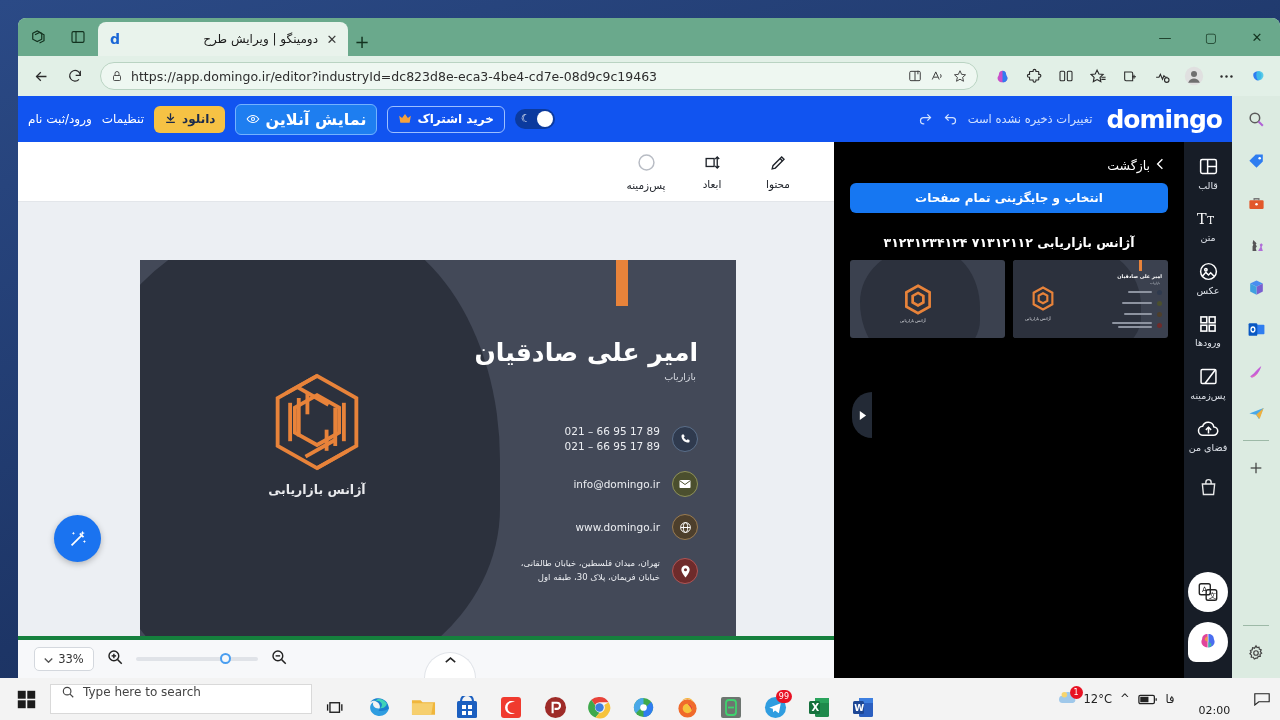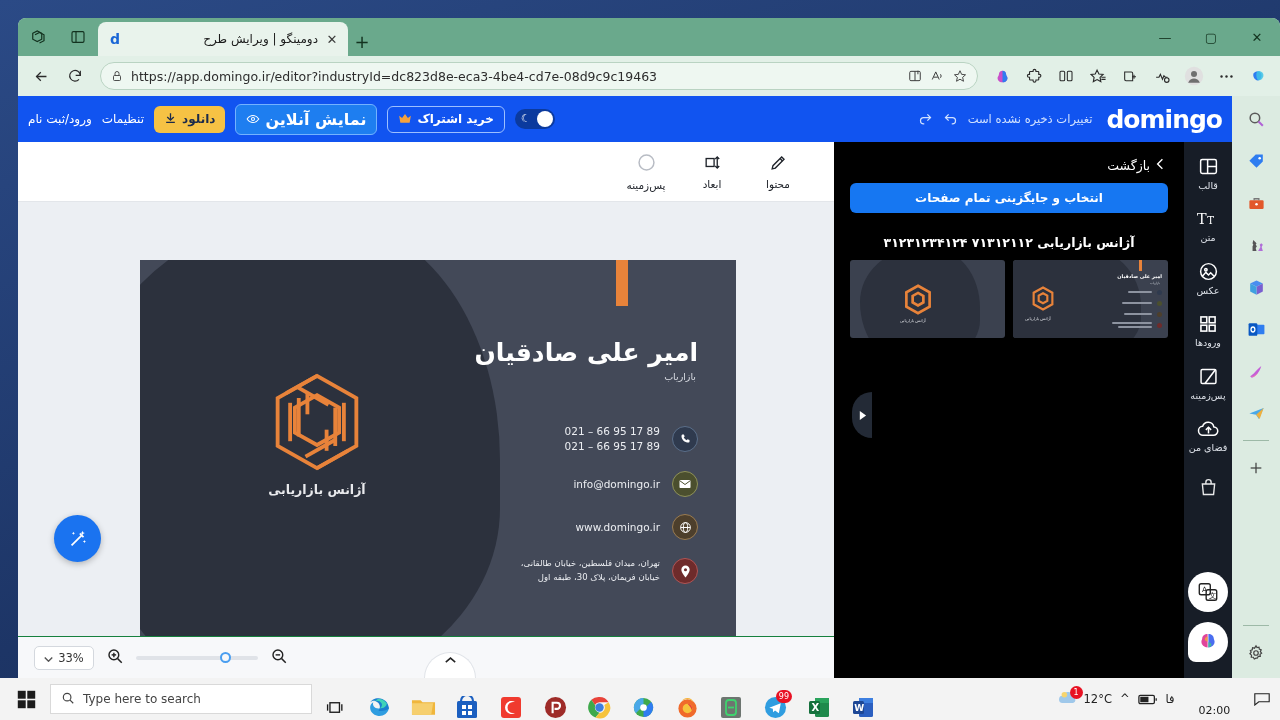--- a/index.html
+++ b/index.html
@@ -167,21 +167,21 @@
   .contact-row { display: flex; align-items: center; gap: 12px; direction: rtl; }
   .c-icon {
     width: 26px; height: 26px; border-radius: 50%; flex: none;
     display: flex; align-items: center; justify-content: center;
     font-size: 12px; color: #fff;
   }
   .c-text { direction: ltr; text-align: left; font-size: 10.5px; color: #eceef2; line-height: 1.45; }
   .c-text.rtl { direction: rtl; text-align: right; font-size: 8.5px; line-height: 1.6; }
   
   #zoom-bar {
-    height: 42px; background: #f7f8fa; border-top: 1px solid #15803d;
+    height: 42px; background: #f7f8fa; border-top: 4px solid #15803d;
     display: flex; align-items: center; padding: 0 16px; gap: 12px;
   }
   .zoom-select {
     width: 60px; height: 24px; border: 1px solid #d4d8de; border-radius: 5px;
     background: #fff; display: flex; align-items: center; justify-content: center;
     gap: 5px; font-size: 11.5px; color: #333;
   }
   .zoom-slider { width: 122px; height: 4px; background: #e0e3e8; border-radius: 2px; position: relative; }
   .zoom-knob {
     position: absolute; top: -4px; left: 84px; width: 11px; height: 11px;
@@ -247,21 +247,21 @@
   }
   
   #taskbar {
     position: absolute; left: 0; bottom: 0; width: 1280px; height: 42px;
     background: #f3f3f3; display: flex; align-items: center; gap: 2px;
     padding: 0 4px;
   }
   #start-btn { width: 44px; height: 42px; display: flex; align-items: center; justify-content: center; }
   #search-box {
     width: 262px; height: 30px; background: #fff; border: 1px solid #d9d9d9;
-    display: flex; align-items: center; gap: 8px; padding: 0 10px;
+    display: flex; align-items: flex-start; gap: 8px; padding: 0 10px;
     font-size: 12px; color: #444;
   }
   .tb-app {
     width: 42px; height: 42px; display: flex; align-items: center;
     justify-content: center; position: relative; margin-top: 16px;
   }
   .tb-app.active::after {
     content: ""; position: absolute; bottom: 0; left: 7px; width: 28px;
     height: 3px; background: #2d7fd3;
   }

